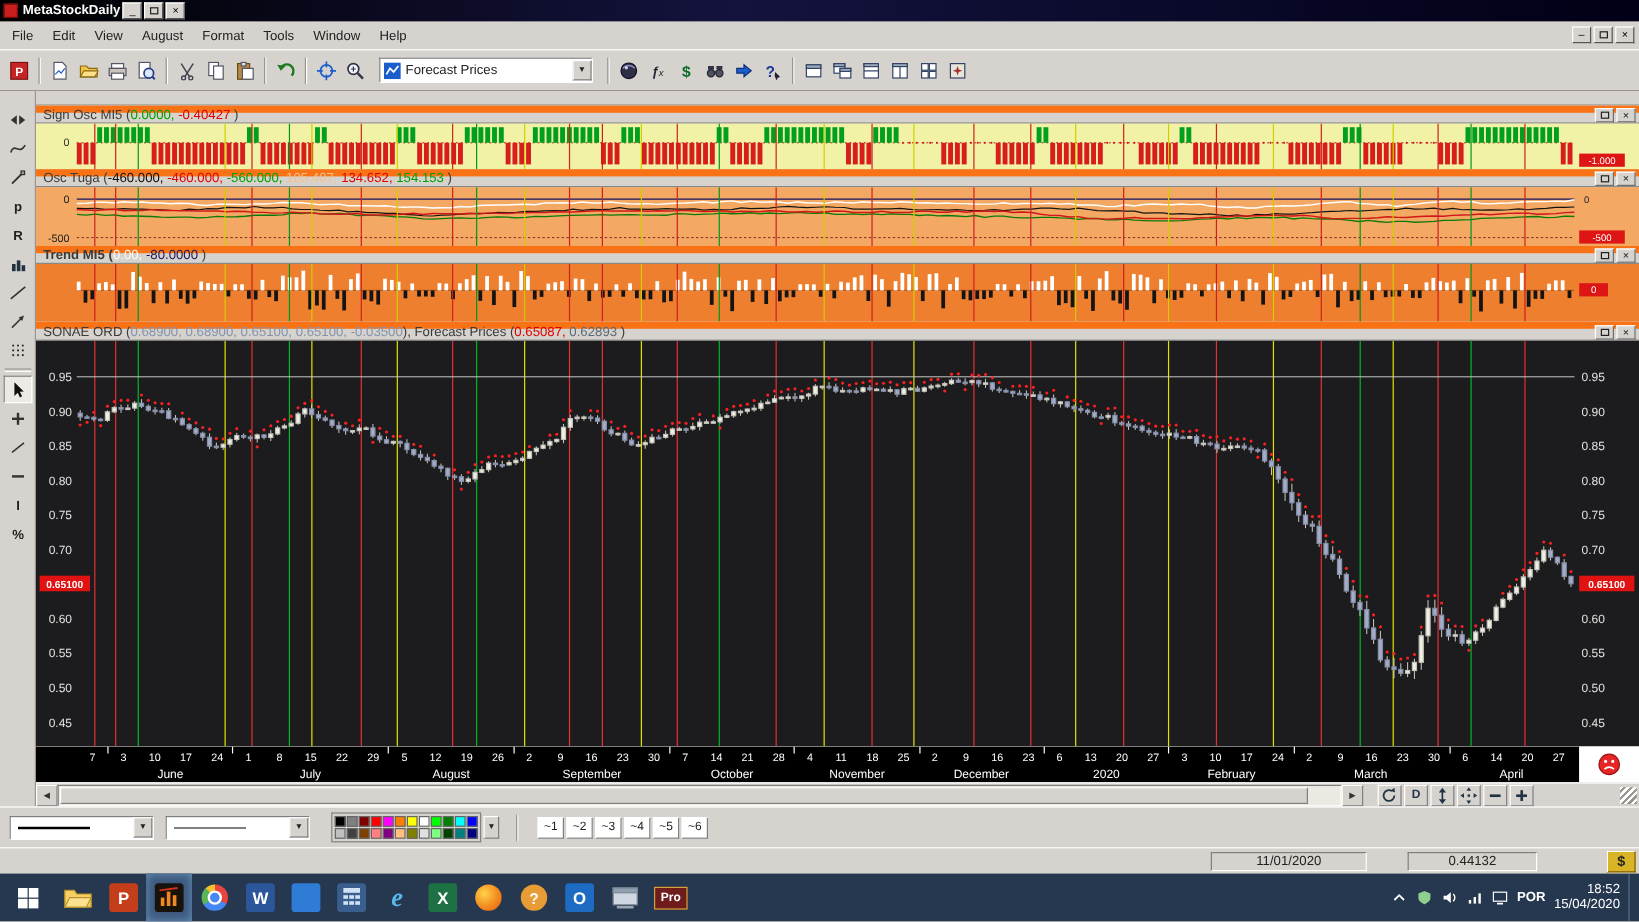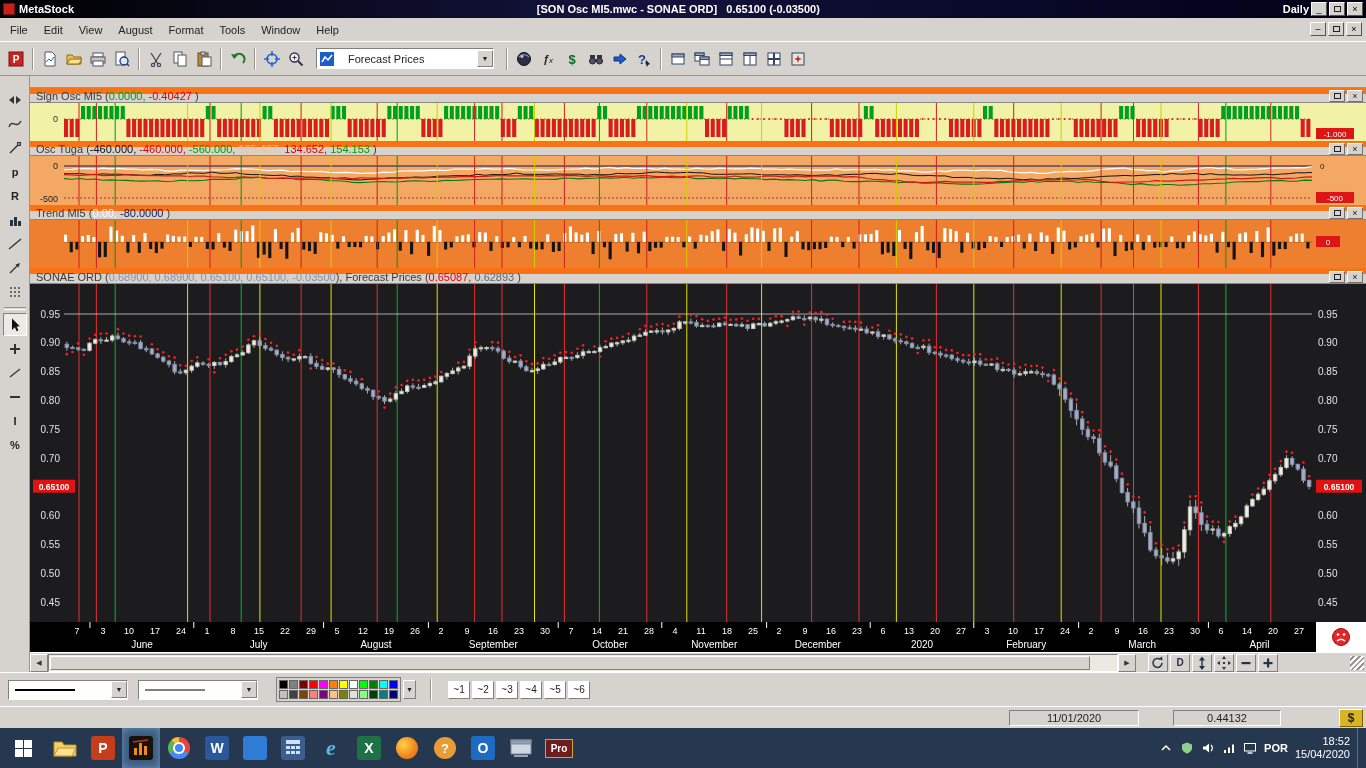--- a/index.html
+++ b/index.html
@@ -15,21 +15,21 @@
 .wbtn{width:16px;height:14px;background:#d6d3ce;border:1px solid;border-color:#fff #555 #555 #fff;font-size:9px;line-height:11px;text-align:center;color:#000;margin-left:2px;display:flex;align-items:center;justify-content:center}
 .sq{width:7px;height:6px;border:1px solid #222;display:block}
 
 #menubar{height:24px;background:#d6d3ce;display:flex;align-items:center;font-size:11px;border-bottom:1px solid #fff;padding-left:2px;position:relative;flex:0 0 auto}
 .mitem{padding:4px 8px;cursor:default}
 #mdicontrols{position:absolute;right:4px;top:4px;display:flex}
 
 #toolbar{height:34px;background:#d6d3ce;display:flex;align-items:center;padding-left:4px;border-bottom:1px solid #9a968f;flex:0 0 auto}
 .tbtn{width:24px;height:24px;display:flex;align-items:center;justify-content:center}
 .tsep{width:2px;height:22px;border-left:1px solid #9a968f;border-right:1px solid #fff;margin:0 4px}
-.combo{width:178px;height:21px;background:#fff;border:1px solid;border-color:#808080 #fff #fff #808080;display:flex;align-items:center;font-size:11px;padding-left:3px;margin:0 8px;gap:14px}
+.combo{width:178px;height:21px;background:#fff;border:1px solid;border-color:#808080 #fff #fff #808080;display:flex;align-items:center;font-size:11px;padding-left:3px;margin:0 8px;gap:4px}
 .carr{margin-left:auto;width:16px;height:17px;background:#d6d3ce;border:1px solid;border-color:#fff #808080 #808080 #fff;text-align:center;font-size:7px;display:flex;align-items:center;justify-content:center}
 
 #workspace{flex:1 1 auto;display:flex;min-height:0}
 #lefttools{width:30px;background:#d6d3ce;border-right:1px solid #9a968f;padding-top:12px;display:flex;flex-direction:column;align-items:center;flex:0 0 auto}
 .ltbtn{width:24px;height:23px;display:flex;align-items:center;justify-content:center;margin-bottom:1px}
 .ltbtn.active{border:1px solid;border-color:#808080 #fff #fff #808080;background:#eceae5}
 .ldiv{width:22px;height:3px;border-top:1px solid #9a968f;border-bottom:1px solid #fff;margin:3px 0}
 #chartcol{flex:1;display:flex;flex-direction:column;background:#d6d3ce;min-width:0}
 #framestrip{height:12px;border-bottom:1px solid #9a968f}
 .ptitle{background:#d6d3ce;border-top:6px solid #f97316;border-bottom:1px solid #888;display:flex;align-items:flex-end;font-size:11px;color:#3a3a3a;padding-left:6px;white-space:pre}
@@ -76,21 +76,20 @@
 .sliver{width:5px;height:40px;border-left:1px solid #5a6d85}
 svg text{font-family:"Liberation Sans",sans-serif}
 </style>
 </head>
 <body>
 
 <div id="screen">
   <div id="titlebar">
     <div class="appicon"></div>
     <span class="app">MetaStock</span>
-    <span class="doc">[SON Osc MI5.mwc - SONAE ORD]   0.65100 (-0.03500)</span>
     <span class="daily">Daily</span>
     <div class="wbtn">_</div>
     <div class="wbtn">
         <span class="sq"></span>
       </div>
     <div class="wbtn">×</div>
   </div>
   <div id="menubar">
       <div id="mdicontrols">
         <div class="wbtn">–</div>
@@ -683,21 +682,21 @@
               <line x1="1103.5" y1="0" x2="1103.5" y2="49" stroke="#00961e" stroke-width="1"></line>
               <line x1="1131.0" y1="0" x2="1131.0" y2="49" stroke="#cfcf00" stroke-width="1"></line>
               <line x1="1168.4" y1="0" x2="1168.4" y2="49" stroke="#cf1f1f" stroke-width="1"></line>
               <line x1="1195.9" y1="0" x2="1195.9" y2="49" stroke="#00961e" stroke-width="1"></line>
               <line x1="1240.8" y1="0" x2="1240.8" y2="49" stroke="#cf1f1f" stroke-width="1"></line>
               <rect x="1286" y="36" width="38" height="11" fill="#dd1515" stroke="none"></rect>
               <text x="1305" y="44.5" font-size="8" fill="#fff" text-anchor="middle">-500</text>
             </svg>
           </div>
           <div class="panel">
-            <div class="ptitle" style="height: 15px;"><span style="color: rgb(58, 58, 58);">Trend MI5 (</span><span style="color: rgb(248, 248, 248);">0.00,</span><span style="color: rgb(26, 26, 90);"> -80.0000</span><span style="color: rgb(58, 58, 58);"> )</span><div class="pbtns"><div class="pbtn"><span class="sq"></span></div><div class="pbtn">×</div></div></div>
+            <div class="ptitle" style="height: 15px;"><span style="color: rgb(58, 58, 58); font-weight: bold;">Trend MI5 (</span><span style="color: rgb(248, 248, 248);">0.00,</span><span style="color: rgb(26, 26, 90);"> -80.0000</span><span style="color: rgb(58, 58, 58);"> )</span><div class="pbtns"><div class="pbtn"><span class="sq"></span></div><div class="pbtn">×</div></div></div>
             <svg width="1336" height="48" style="background: rgb(238, 127, 46);">
               <line x1="34" y1="22" x2="1282" y2="22" stroke="rgba(60,20,0,0.3)" stroke-width="1"></line>
               <rect x="34" y="14.711599506588547" width="3.12" height="7.288400493411453" fill="#ffffff" stroke="none"></rect>
               <rect x="39.67272727272727" y="22" width="3.12" height="10.234683100882842" fill="#141414" stroke="none"></rect>
               <rect x="45.345454545454544" y="22" width="3.12" height="7.406871020561828" fill="#141414" stroke="none"></rect>
               <rect x="51.018181818181816" y="16.11797157043399" width="3.12" height="5.882028429566009" fill="#ffffff" stroke="none"></rect>
               <rect x="56.69090909090909" y="14.993249197185413" width="3.12" height="7.006750802814586" fill="#ffffff" stroke="none"></rect>
               <rect x="62.36363636363636" y="16.996342426793234" width="3.12" height="5.003657573206768" fill="#ffffff" stroke="none"></rect>
               <rect x="68.03636363636363" y="22" width="3.12" height="15.384538382859398" fill="#141414" stroke="none"></rect>
               <rect x="73.70909090909092" y="22" width="3.12" height="14.963509779496126" fill="#141414" stroke="none"></rect>

